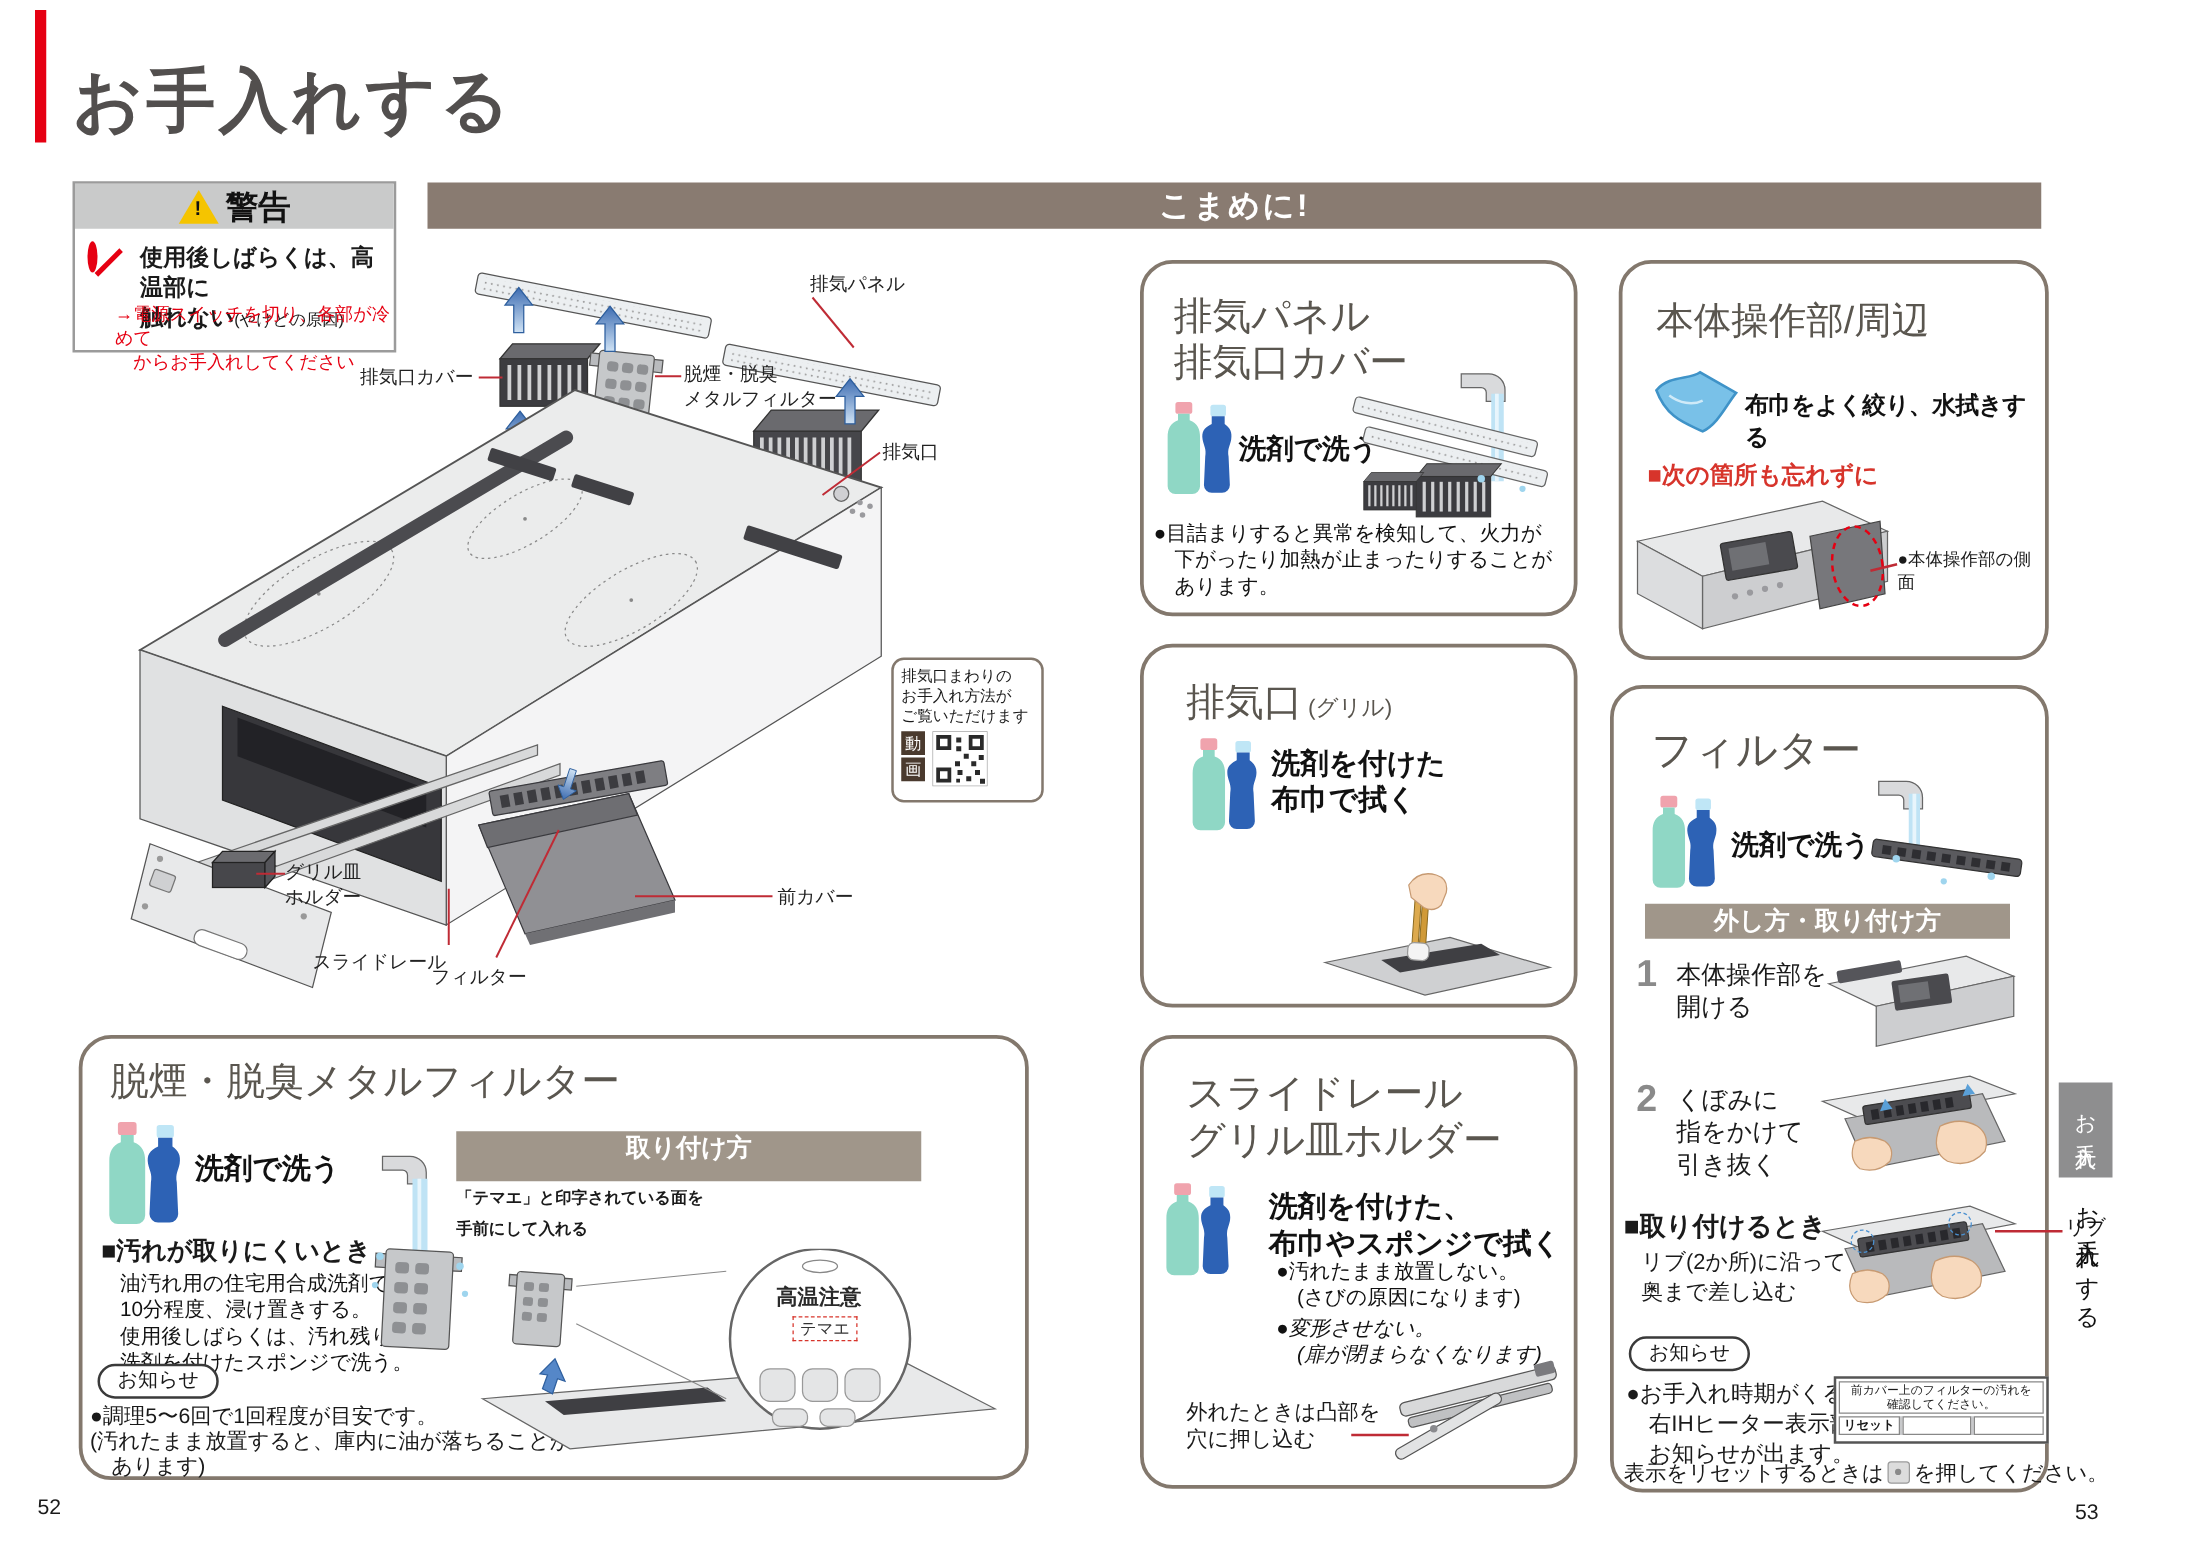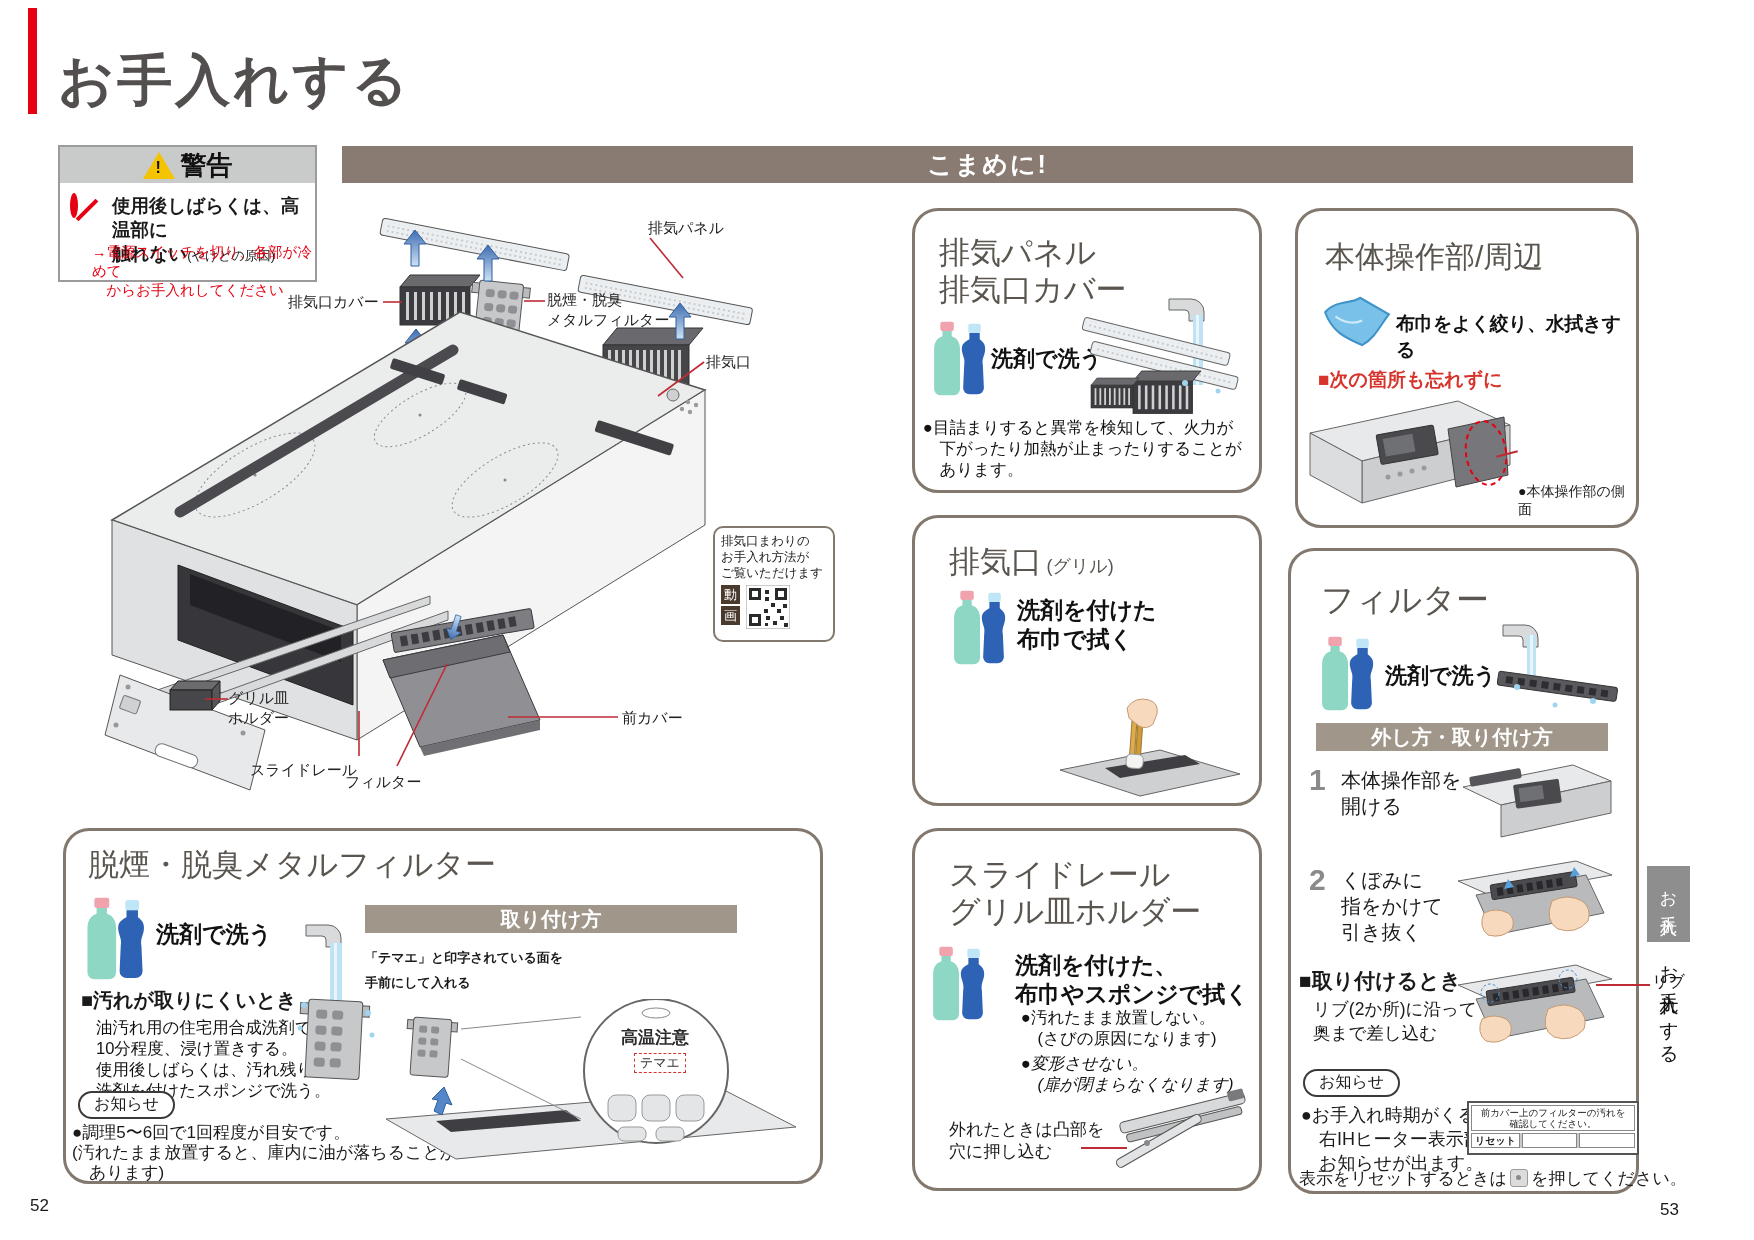--- a/index.html
+++ b/index.html
@@ -338,21 +338,21 @@
           </g>
       </g>
       <g fill="#9fd5ee">
           <circle cx="28" cy="102" r="3"></circle>
           <circle cx="92" cy="110" r="3"></circle>
           <circle cx="24" cy="125" r="2.5"></circle>
           <circle cx="96" cy="132" r="2.5"></circle>
         </g>
     </svg>
 
-    <div class="abs brownbar" style="left:299px;top:74px;width:372px;height:28px;font-size:20px;line-height:28px;">取り付け方</div>
+    <div class="abs brownbar" style="left:299px;top:74px;width:372px;height:40px;font-size:20px;line-height:28px;">取り付け方</div>
     <div class="abs ml" style="left:299px;top:114px;font-size:13px;line-height:25px;font-weight:600;">「テマエ」と印字されている面を
 手前にして入れる</div>
 
     <svg class="abs" style="left:300px;top:168px;" width="440px" height="172" viewBox="0 0 440 172">
 
       <polygon points="20,120 360,92 430,128 90,160" fill="#e8e9ea" stroke="#666"></polygon>
       <polygon points="70,122 200,111 215,122 85,133" fill="#3f3f43"></polygon>
 
       <g transform="translate(48,18) rotate(4)">
         <rect x="-6" y="3" width="7" height="9" fill="#b9bbbe" stroke="#555"></rect>
@@ -493,21 +493,21 @@
       <polygon points="140,34 196,22 200,80 148,92" fill="#77777b" stroke="#444"></polygon>
       <g fill="#9a9a9e">
           <circle cx="80" cy="82" r="2.5"></circle>
           <circle cx="92" cy="79" r="2.5"></circle>
           <circle cx="104" cy="76" r="2.5"></circle>
           <circle cx="116" cy="73" r="2.5"></circle>
         </g>
       <ellipse cx="178" cy="58" rx="20" ry="32" fill="none" stroke="#e60012" stroke-width="2" stroke-dasharray="5,4" transform="rotate(-8 178 58)"></ellipse>
     </svg>
     <div class="redline" style="left:198px;top:242px;width:22px;height:2px;transform:rotate(-14deg);"></div>
-    <div class="abs" style="left:220px;top:228px;font-size:14px;margin-top:44px;">●本体操作部の側面</div>
+    <div class="abs" style="left:220px;top:228px;font-size:14px;">●本体操作部の側面</div>
   </div>
 
   <div class="secbox" style="left:1288px;top:548px;width:345px;height:640px;">
     <div class="abs sectitle" style="left:30px;top:30px;font-size:33px;">フィルター</div>
     <svg class="abs" style="left:28px;top:85px;" width="56" height="76" viewBox="0 0 54 72">
         <use href="#bottles"></use>
       </svg>
     <div class="abs washtxt" style="left:94px;top:110px;font-size:22px;">洗剤で洗う</div>
     <svg class="abs" style="left:200px;top:58px;" width="138" height="105" viewBox="0 0 138 105">
       <g transform="translate(12,2)">

